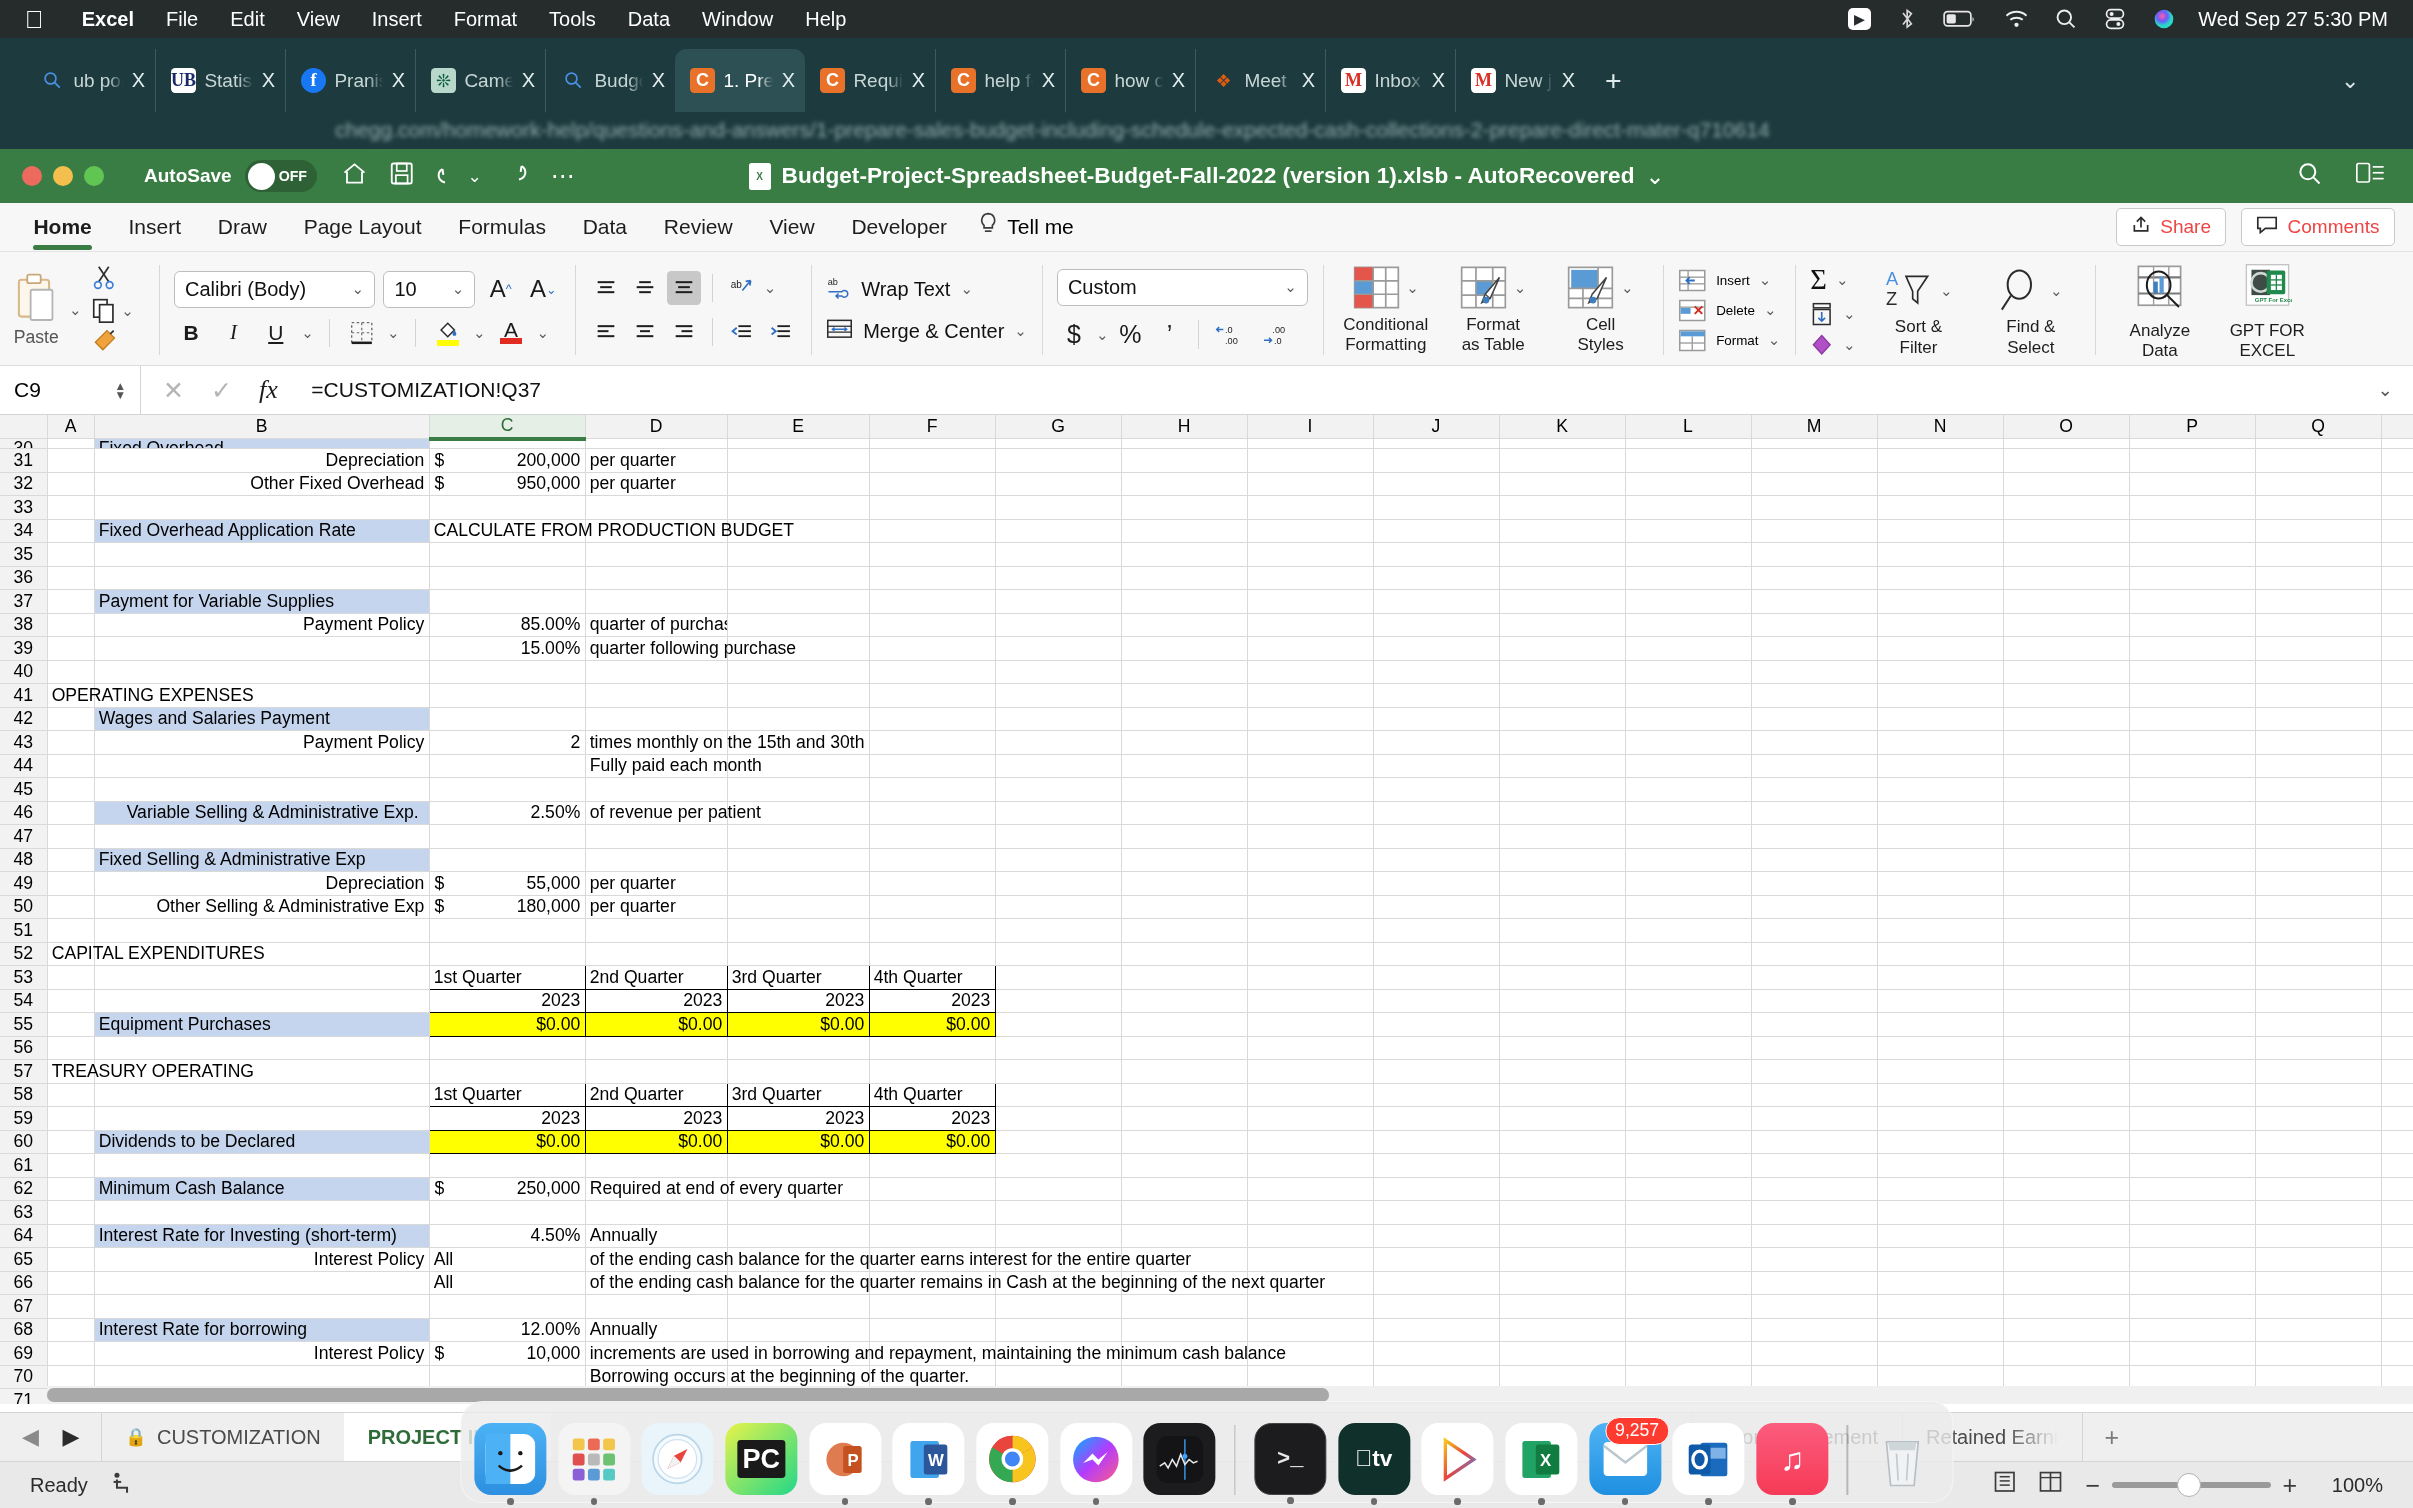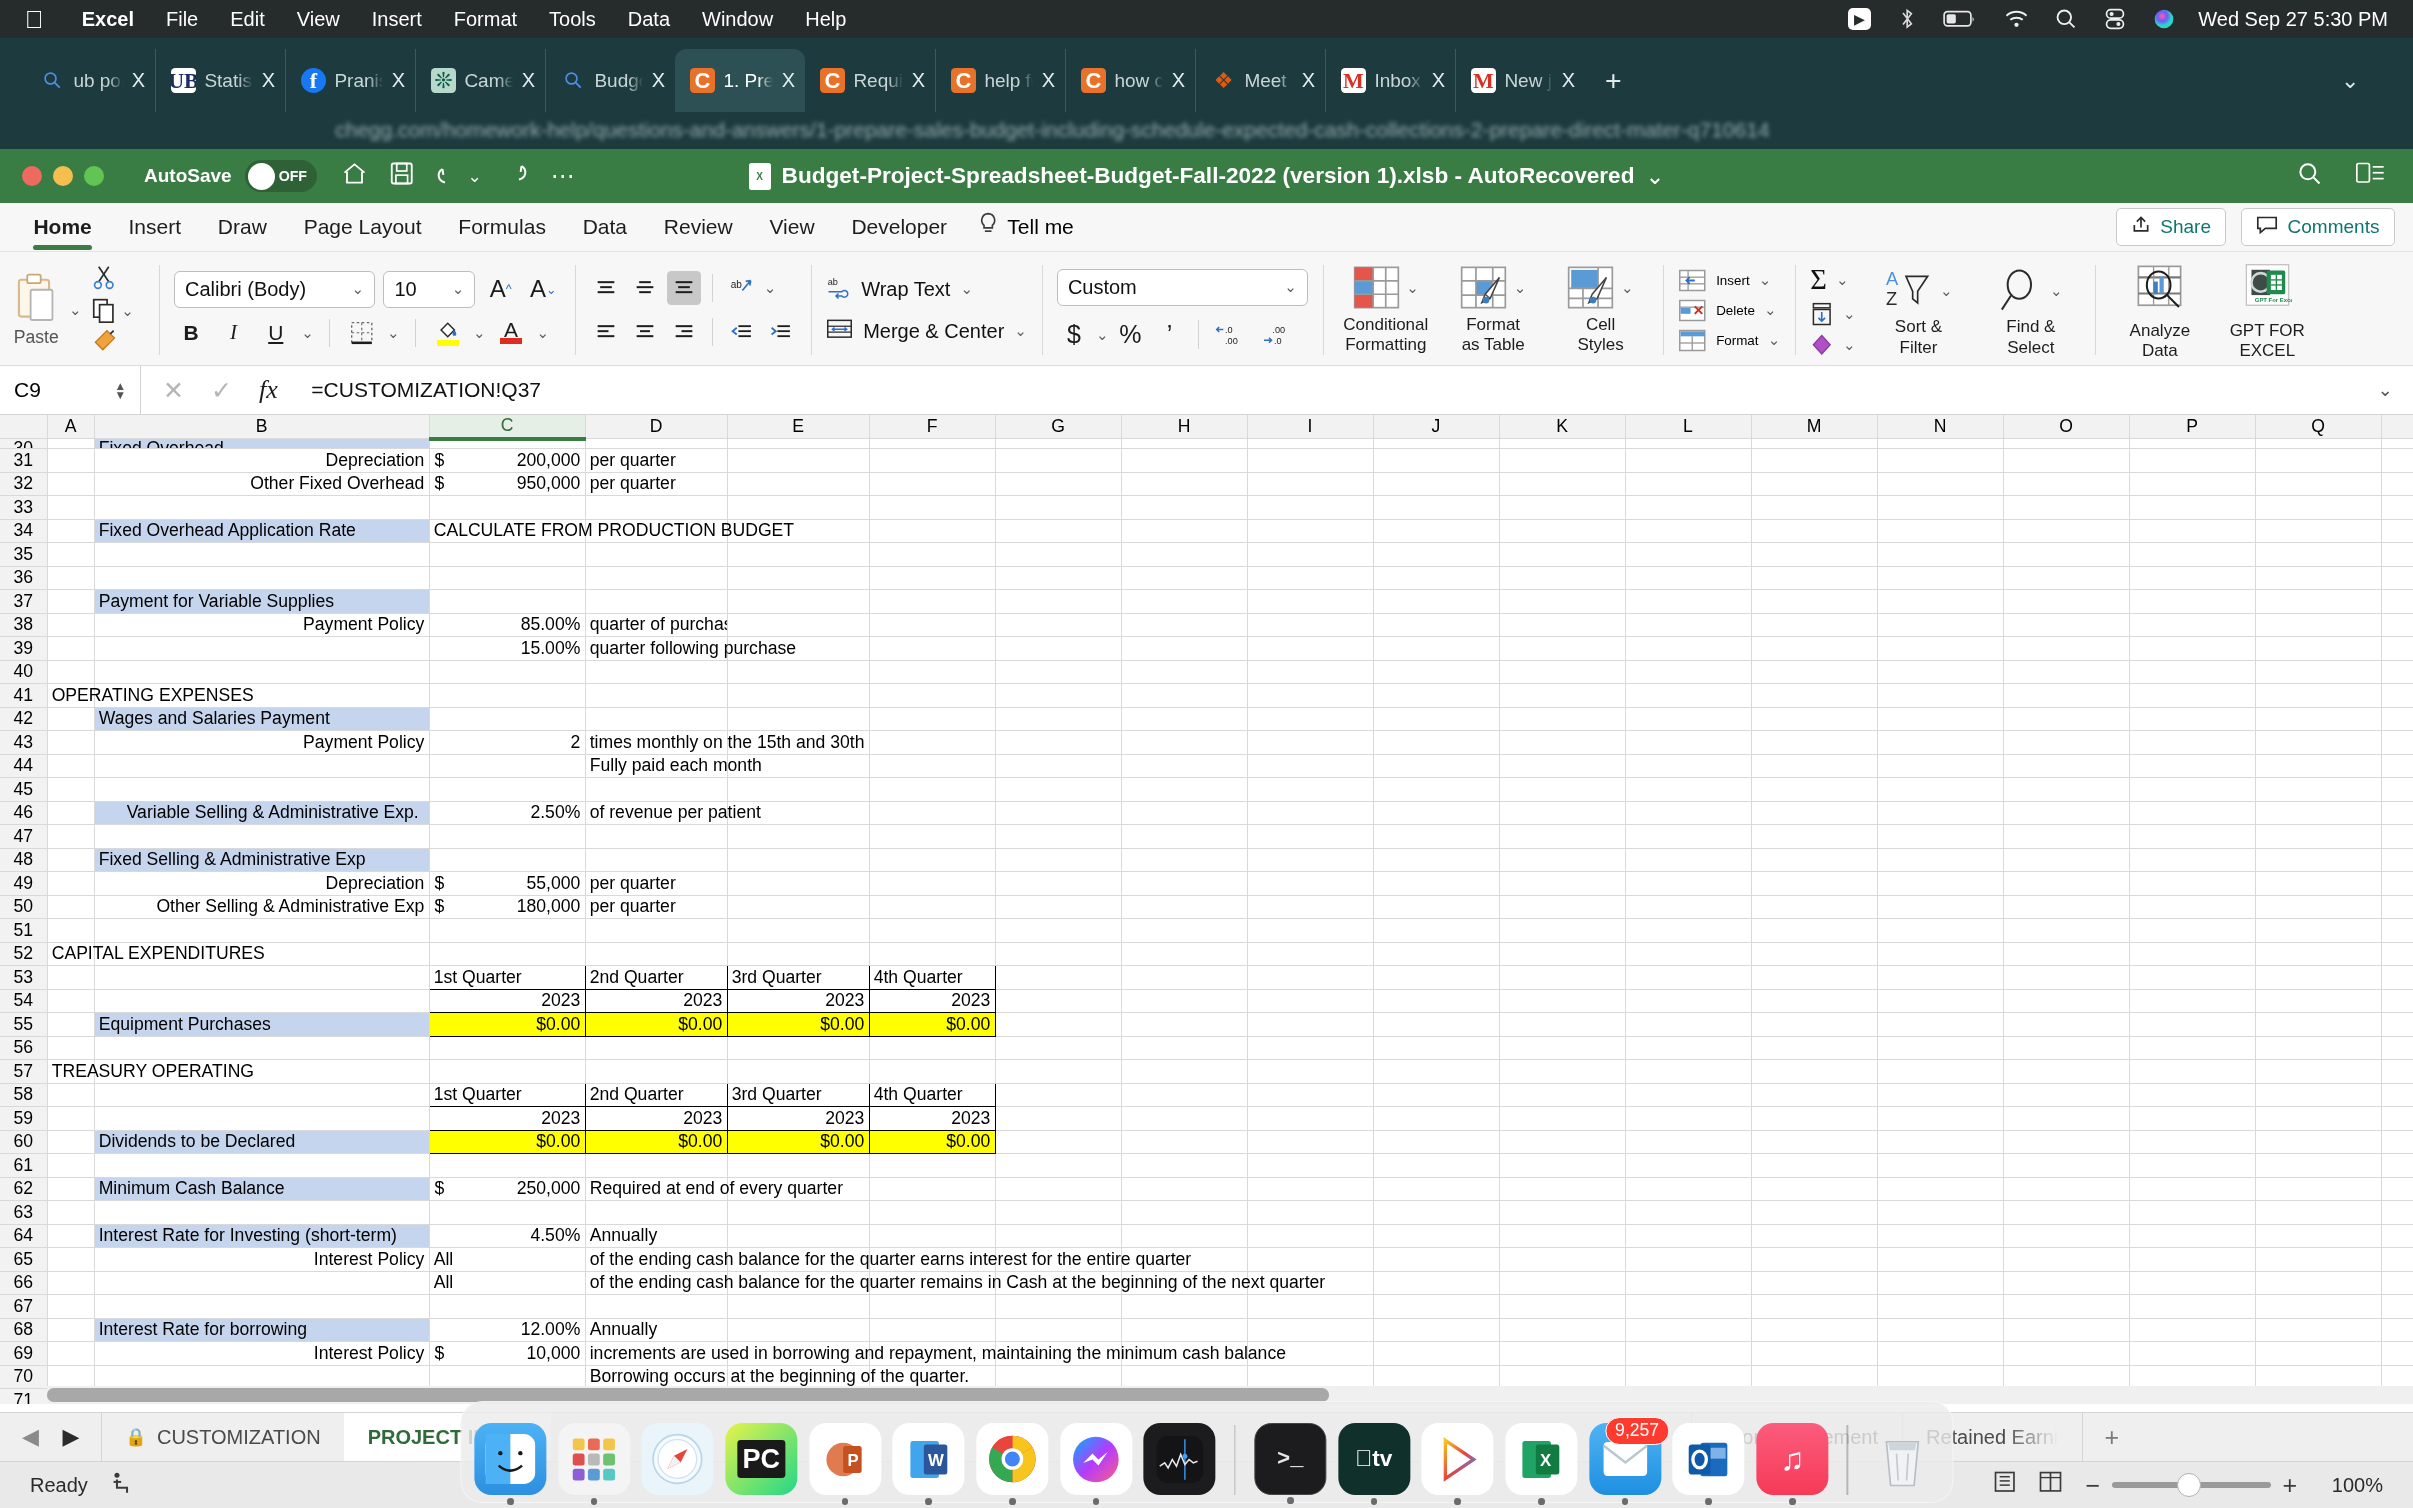--- a/index.html
+++ b/index.html
@@ -45,21 +45,21 @@
   }
   .tab:first-child { border-left: none; }
   .tab.active {
     background: #2c5054; border-radius: 11.7px 11.7px 0 0; border-left: none;
     color: #ffffff;
   }
   .tab.active + .tab { border-left: none; }
   .tab .favicon {
     width: 25px; height: 25px; flex: 0 0 25px;
     display: flex; align-items: center; justify-content: center;
-    font-size: 22px; border-radius: 4.2px; overflow: hidden;
+    font-size: 18px; border-radius: 4.2px; overflow: hidden;
   }
   .tab .tlabel {
     flex: 1; overflow: hidden; white-space: nowrap;
     -webkit-mask-image: linear-gradient(90deg,#000 70%,transparent 100%);
             mask-image: linear-gradient(90deg,#000 70%,transparent 100%);
   }
   .tab .tclose { font-size: 20px; color: #e4eded; flex: 0 0 auto; }
   .fav-search { color: #4a90e2; font-size: 21px; }
   .fav-ub { background:#fff; color:#1b2a6b; font-size:12.6px; font-weight:bold; font-family:"Liberation Serif",serif;}
   .fav-fb { background:#1877f2; color:#fff; font-weight:bold; font-size:19px; font-family:"Liberation Serif",serif;}
@@ -114,21 +114,21 @@
   }
   .ribtab { padding: 0 18.4px; font-size: 21px; color:#1d1d1d; position:relative; height:49px; display:flex; align-items:center;}
   .ribtab.active { font-weight: bold; }
   .ribtab.active::after{
     content:""; position:absolute; bottom:1.7px; left:18.4px; right:18.4px; height:5px;
     background:#3a7d44; border-radius:2.5px;
   }
   .tellme{display:flex;align-items:center;gap:10px;padding-left:13.4px;font-size:21px;}
   #xl-ribtabs .rtright{position:absolute;right:18.4px;display:flex;gap:15px;align-items:center;}
   .rbtn{
-    display:flex;align-items:center;gap:9.2px;font-size:19px;color:#0f766e;
+    display:flex;align-items:center;gap:9.2px;font-size:19px;color:#ef4444;
     border:0.8px solid #c9c9c9;border-radius:5px;padding:5.9px 14.2px;background:#fff;
   }
 
   
   #xl-ribbon {
     height: 114px; background:#f7f7f7; border-bottom:0.8px solid #dcdcdc;
     display:flex; align-items:stretch; padding: 3.4px 0 0 0; position:relative;
   }
   .rgroup{display:flex;align-items:center;padding:0 11.7px;gap:8.4px;position:relative;}
   .rgroup + .rgroup::before{

